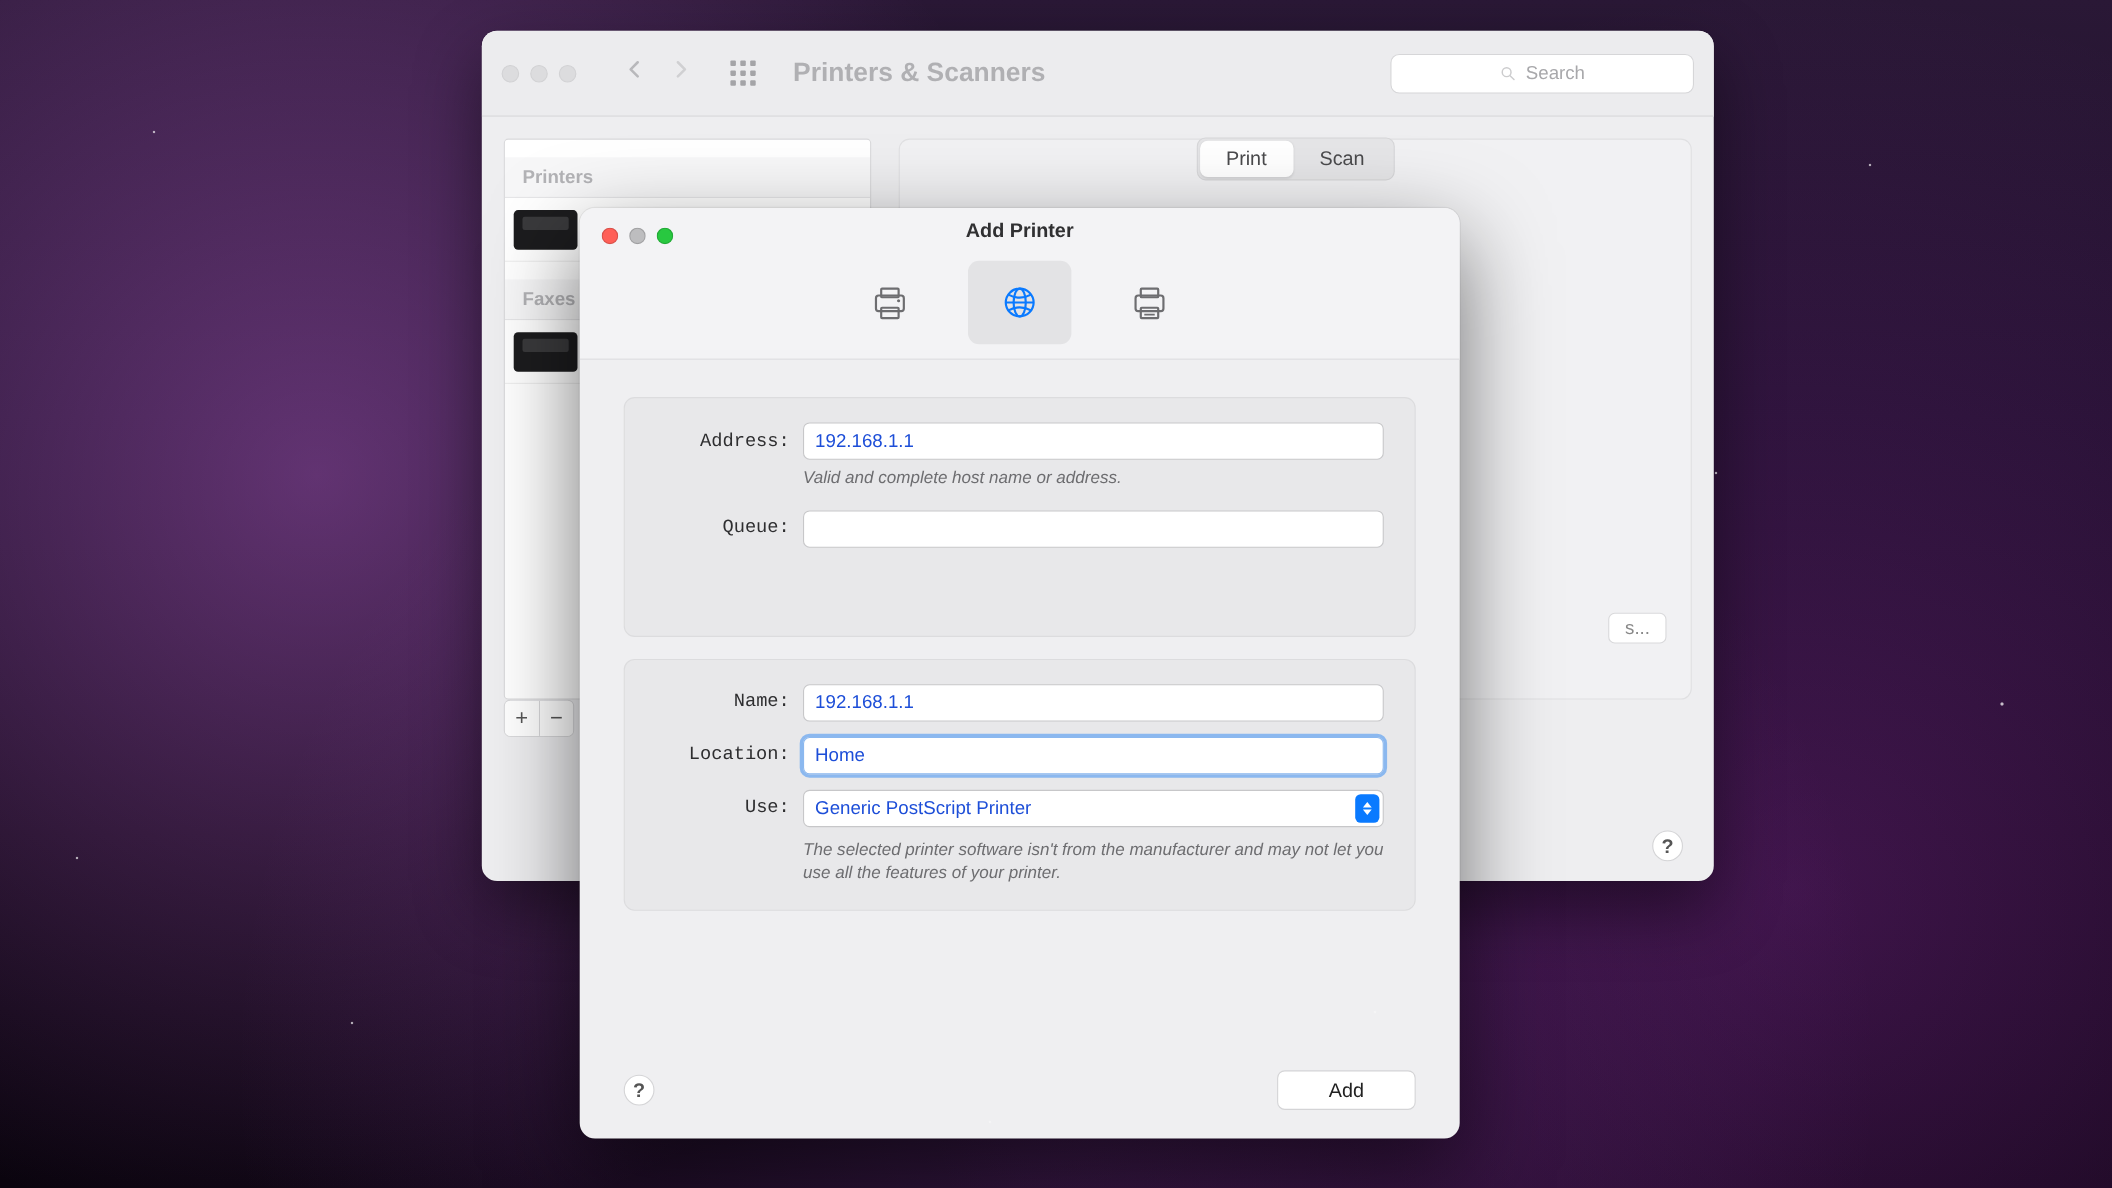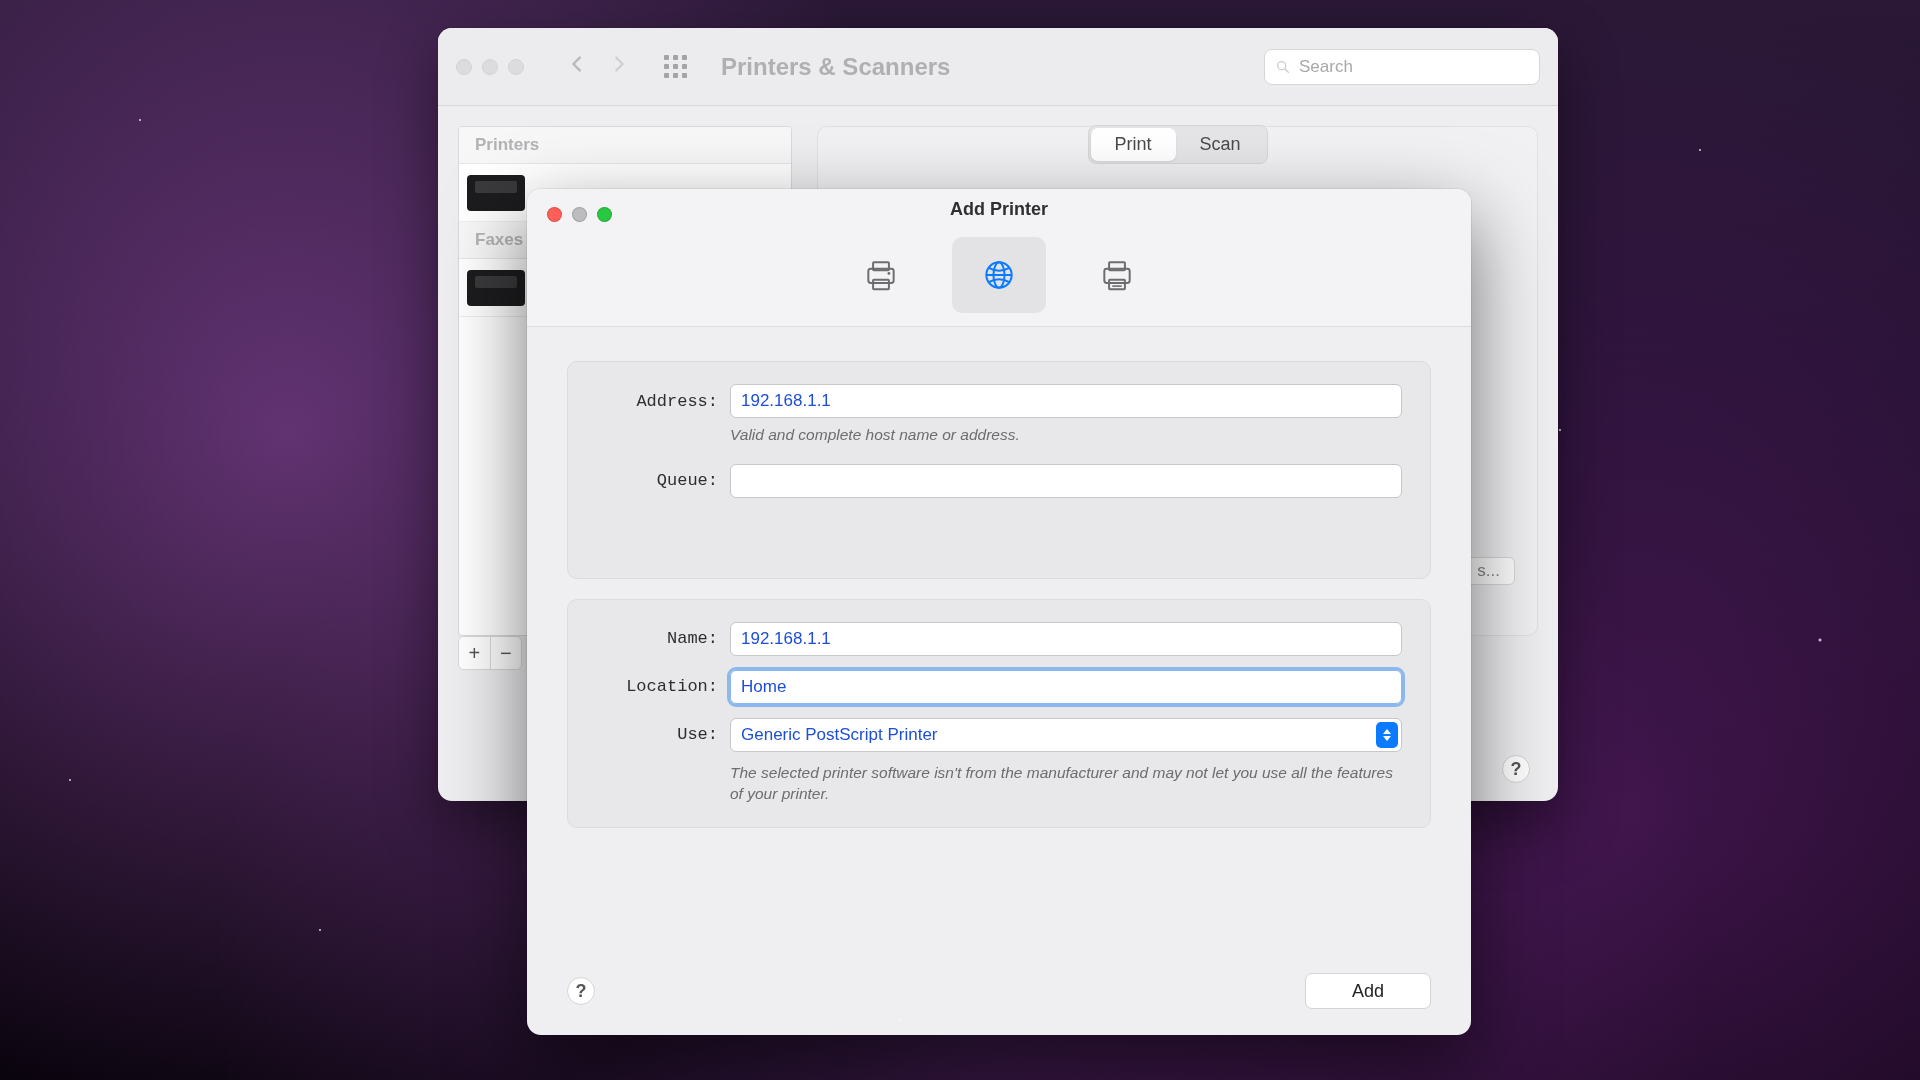--- a/index.html
+++ b/index.html
@@ -38,30 +38,30 @@
     background:#ececee; border-bottom:1px solid #d8d8da;
     column-gap:12px;
   }
   .traffic-group { display:flex; gap:10px; align-items:center; opacity:0.55; }
   .traffic-dot { width:16px; height:16px; border-radius:50%; background:#cfcfd1; border:1px solid #bdbdbf; }
   .nav-arrow { width:30px; text-align:center; color:#b8b8bb; font-size:24px; }
   .nav-arrow.first { margin-left:26px; }
   .grid-icon { margin-left:18px; margin-right:8px; display:grid; grid-template-columns:repeat(3,5px); grid-template-rows:repeat(3,5px); gap:4px; }
   .grid-icon span { background:#a4a4a7; border-radius:1px; }
   .pref-title { font-size:24px; font-weight:600; color:#b0b0b3; margin-left:14px; flex:0 0 auto; }
-  .search-wrap { margin-left:auto; width:276px; height:36px; background:#fff; border:1px solid #d6d6d8; border-radius:8px; display:flex; align-items:center; padding:0 10px; color:#a3a3a6; }
+  .search-wrap { margin-left:auto; width:276px; height:36px; background:#fff; border:1px solid #d6d6d8; border-radius:8px; display:flex; align-items:center; padding:0 10px; color:#a3a3a6;justify-content:center; }
   .search-wrap svg { width:16px; height:16px; margin-right:8px; opacity:0.5; }
   .search-placeholder { font-size:17px; color:#a8a8ab; }
 
   .pref-body { position:relative; padding:26px; height:calc(100% - 78px); }
   .sidebar {
     position:absolute; left:20px; top:20px; width:334px; height:510px;
     background:#fff; border:1px solid #d9d9db; border-radius:4px; overflow:hidden;
   }
-  .sidebar-section-label { padding:8px 16px; font-size:17px; font-weight:600; color:#b3b3b6; background:#f7f7f8; border-bottom:1px solid #e6e6e8; }
+  .sidebar-section-label { padding:8px 16px; font-size:17px; font-weight:600; color:#b3b3b6; background:#f7f7f8; border-bottom:1px solid #e6e6e8;margin-top:16px; }
   .sidebar-item { display:flex; align-items:center; height:58px; padding-left:8px; border-bottom:1px solid #eee; }
   .printer-glyph { width:58px; height:36px; background:#1c1c1e; border-radius:4px; position:relative; }
   .printer-glyph::after { content:""; position:absolute; left:8px; right:8px; top:6px; height:12px; background:#3a3a3c; border-radius:2px; }
   .sidebar-footer {
     position:absolute; left:20px; top:530px; width:64px; height:34px;
     display:flex; border:1px solid #d9d9db; border-radius:6px; overflow:hidden; background:#fff;
   }
   .sidebar-footer button { flex:1; background:#fff; border:none; font-size:20px; line-height:1; color:#555; cursor:pointer; }
   .sidebar-footer button:first-child { border-right:1px solid #d9d9db; }
 
@@ -80,21 +80,21 @@
     background:#fff; border:1px solid #d9d9db; border-radius:6px; font-size:17px; color:#888;
   }
   .help-btn-back {
     position:absolute; right:28px; bottom:18px; width:28px; height:28px;
     border-radius:50%; background:#fff; border:1px solid #d4d4d6; display:flex; align-items:center; justify-content:center;
     font-size:18px; font-weight:600; color:#555;
   }
 
   
   .modal {
-    position:absolute; left:527px; top:189px; width:944px; height:846px;
+    position:absolute; left:527px; top:189px; width:800px; height:846px;
     background:#efeff1; border-radius:14px;
     box-shadow:0 30px 80px rgba(0,0,0,0.55), 0 0 0 1px rgba(0,0,0,0.06);
     overflow:hidden;
   }
   .modal-header {
     height:138px; background:#f3f3f5; border-bottom:1px solid #dcdcde; position:relative;
   }
   .modal-title { position:absolute; top:10px; left:0; right:0; text-align:center; font-size:18px; font-weight:600; color:#303032; }
   .modal-traffic { position:absolute; left:20px; top:18px; display:flex; gap:10px; }
   .mt { width:15px; height:15px; border-radius:50%; border:1px solid rgba(0,0,0,0.15); }

